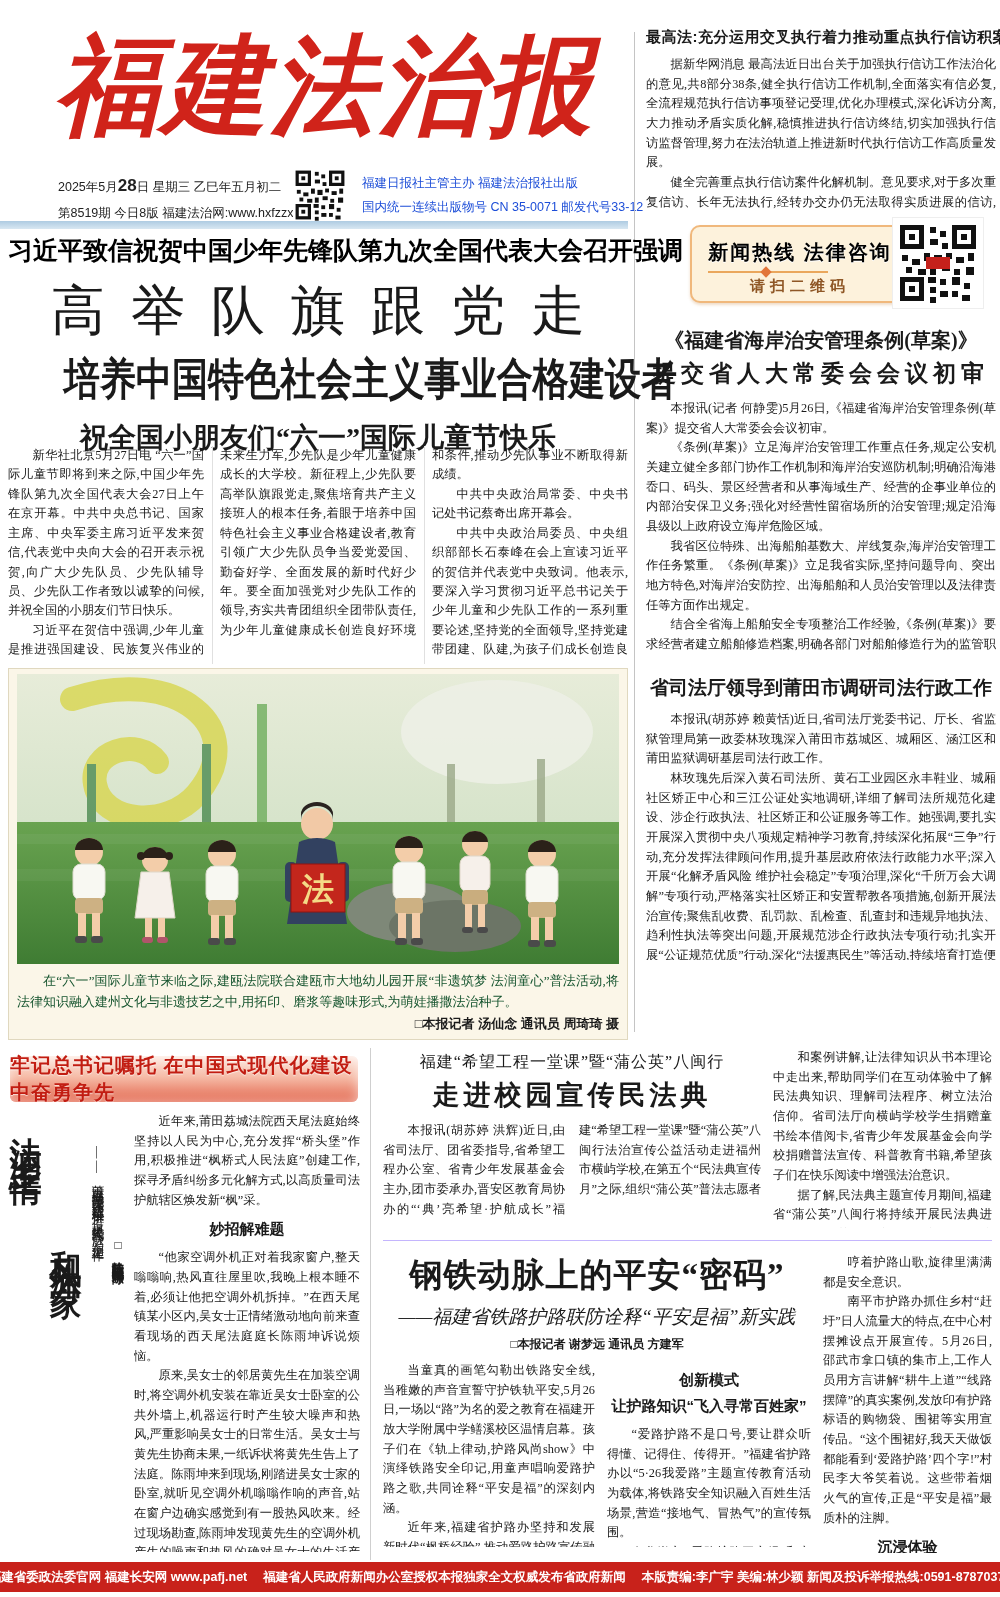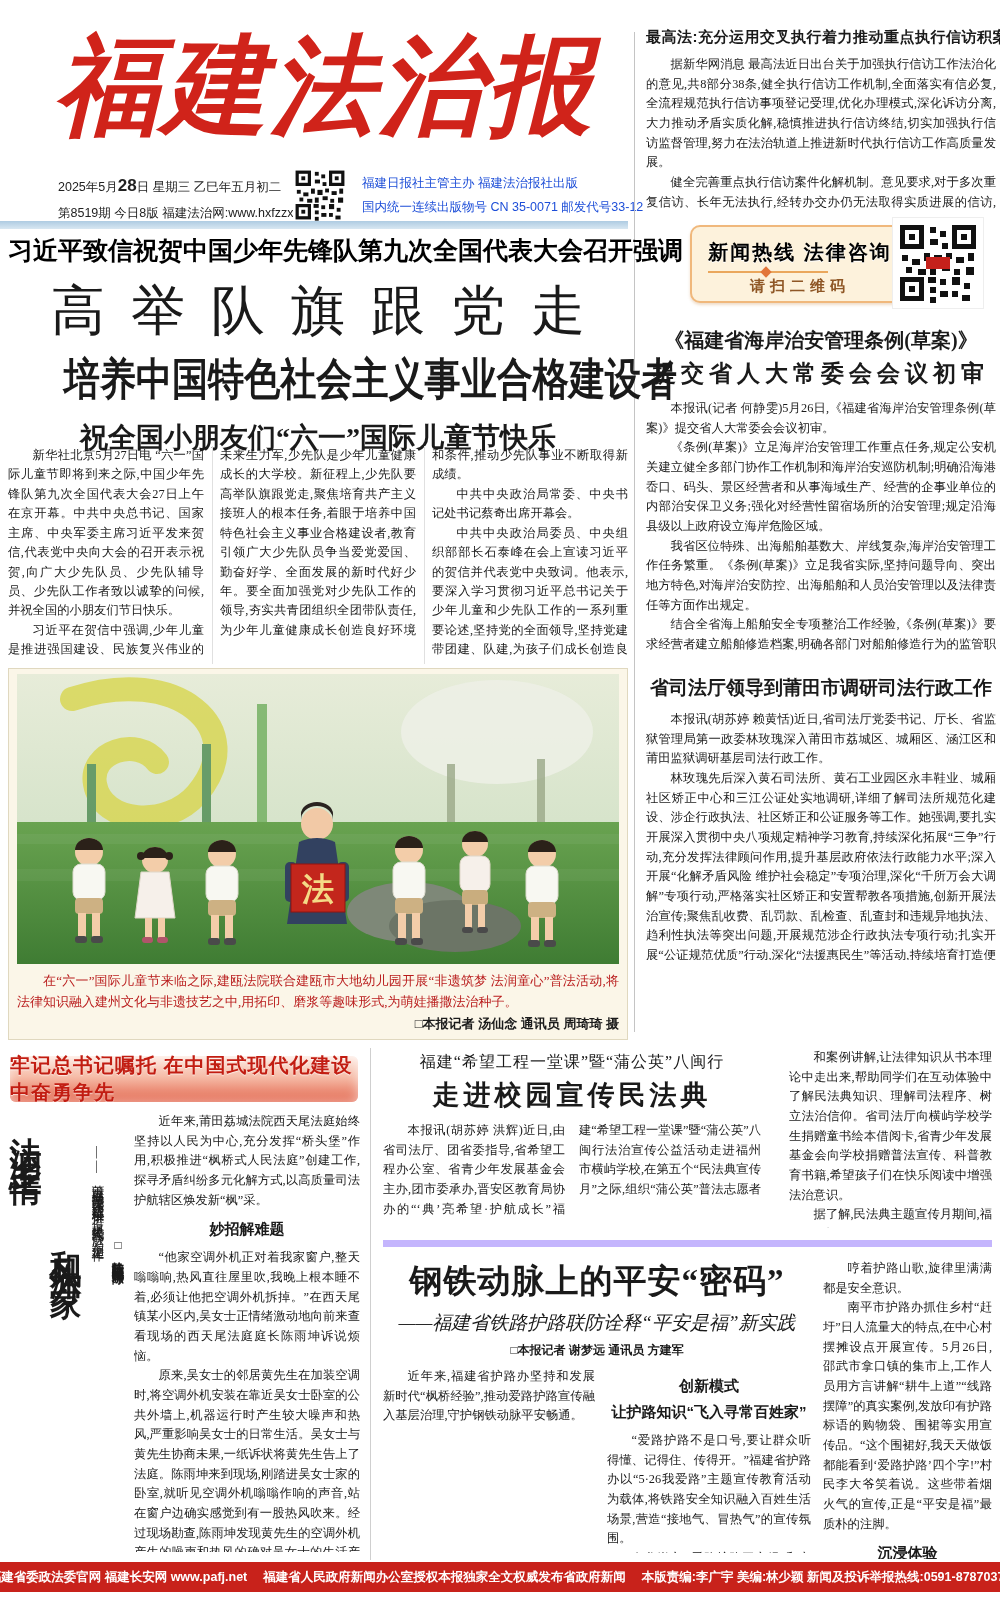--- a/index.html
+++ b/index.html
@@ -29,21 +29,21 @@
   .lead-sub{font-family:"Liberation Serif",serif;font-size:28px;font-weight:bold;
     text-align:center;margin-top:10px;}
   .lead-body{position:absolute;left:8px;top:446px;width:620px;height:218px;overflow:hidden;
     column-count:3;column-gap:16px;column-rule:1px solid #e0e0e0;
     font-size:12.3px;line-height:1.58;text-align:justify;}
   .lead-body p,.art p{margin:0;text-indent:2em;}
   
   .photo-block{position:absolute;left:8px;top:668px;width:620px;background:#fbf6e8;
     border:1px solid #e0d8bf;box-sizing:border-box;padding:5px 8px 6px 8px;}
   .photo-svg{display:block;width:602px;height:290px;}
-  .photo-caption{font-size:13px;line-height:1.65;color:#b91c1c;margin-top:6px;text-indent:2em;text-align:justify;}
+  .photo-caption{font-size:13px;line-height:1.65;color:#14532d;margin-top:6px;text-indent:2em;text-align:justify;}
   .photo-credit{font-size:13px;font-weight:bold;text-align:right;margin-top:2px;
     font-family:"Liberation Sans",sans-serif;}
   
   .rcol{position:absolute;left:646px;top:28px;width:350px;}
   .sc-headline{font-family:"Liberation Sans",sans-serif;font-size:15px;font-weight:900;
     white-space:nowrap;letter-spacing:0.5px;}
   .art{font-size:12.3px;line-height:1.6;text-align:justify;}
   .sc-body{margin-top:8px;height:156px;overflow:hidden;}
   
   .hotline{position:relative;margin:14px 26px 0 44px;height:78px;background:#fdf2dc;
@@ -79,21 +79,21 @@
   .vh-big2{margin-top:112px;}
   .vh-sub{writing-mode:vertical-rl;font-size:12.5px;letter-spacing:2px;margin-top:34px;
     width:20px;line-height:20px;}
   .vh-byline{writing-mode:vertical-rl;font-size:12px;font-weight:bold;margin-top:126px;
     font-family:"Liberation Sans",sans-serif;width:18px;}
   .vh-body{flex:1;margin-left:8px;height:440px;overflow:hidden;}
   .mini-head{font-family:"Liberation Sans",sans-serif;font-size:15px;font-weight:900;
     text-align:center;margin:7px 0;text-indent:0;}
   .b-right{flex:1;margin-left:10px;border-left:1px solid #cfcfcf;padding-left:12px;}
   
-  .civil{display:flex;gap:28px;border-bottom:7px solid #c4b5fd;padding-bottom:10px;height:182px;}
+  .civil{display:flex;gap:12px;border-bottom:1px solid #c4b5fd;padding-bottom:10px;height:182px;}
   .civil-left{width:378px;flex:0 0 378px;}
   .civil-kicker{font-size:16px;text-align:center;letter-spacing:1px;margin-top:4px;}
   .civil-h{font-size:27px;font-weight:900;text-align:center;letter-spacing:4px;margin:4px 0 8px 0;}
   .civil-cols{column-count:2;column-gap:14px;height:110px;overflow:hidden;}
   .civil-right{flex:1;height:180px;overflow:hidden;}
   
   .rail{display:flex;gap:12px;margin-top:12px;height:300px;}
   .rail-left{width:428px;flex:0 0 428px;}
   .rail-h{font-size:33px;font-weight:900;text-align:center;letter-spacing:1px;white-space:nowrap;}
   .rail-sub{font-size:19px;text-align:center;font-style:italic;margin-top:6px;white-space:nowrap;}
@@ -370,20 +370,21 @@
       </div>
 
       <div class="rail">
         <div class="rail-left">
           <div class="rail-h">钢铁动脉上的平安“密码”</div>
           <div class="rail-sub">——福建省铁路护路联防诠释“平安是福”新实践</div>
           <div class="rail-byline">□本报记者 谢梦远 通讯员 方建军</div>
           <div class="rail-cols">
             <div class="art rail-c1">
 
+            <p>当童真的画笔勾勒出铁路安全线,当稚嫩的声音宣誓守护铁轨平安,5月26日,一场以“路”为名的爱之教育在福建开放大学附属中学鳝溪校区温情启幕。孩子们在《轨上律动,护路风尚show》中演绎铁路安全印记,用童声唱响爱路护路之歌,共同诠释“平安是福”的深刻内涵。</p>
                 <p>近年来,福建省护路办坚持和发展新时代“枫桥经验”,推动爱路护路宣传融入基层治理,守护钢铁动脉平安畅通。</p>
               </div>
             <div class="art rail-c2">
               <div class="mini-head">创新模式</div>
               <div class="mini-head" style="margin-top:-5px">让护路知识“飞入寻常百姓家”</div>
               <div>
 
               <p>“爱路护路不是口号,要让群众听得懂、记得住、传得开。”福建省护路办以“5·26我爱路”主题宣传教育活动为载体,将铁路安全知识融入百姓生活场景,营造“接地气、冒热气”的宣传氛围。</p>
                   <p>在龙岩市,“爱路护路三字经”和客家山歌成了村民耳熟能详的“护路曲”。当地护路办把《铁路安全管理条例》等法规编成朗朗上口的快板词、山歌词,通过村村通广播每日三次滚动播放。“莫攀爬、莫击车,铁路设施要爱护;放风筝、无人机,远离线路保平安……”漳平市瑞都村的陈大姐一边采摘萱草花,一边</p>
                 </div>

